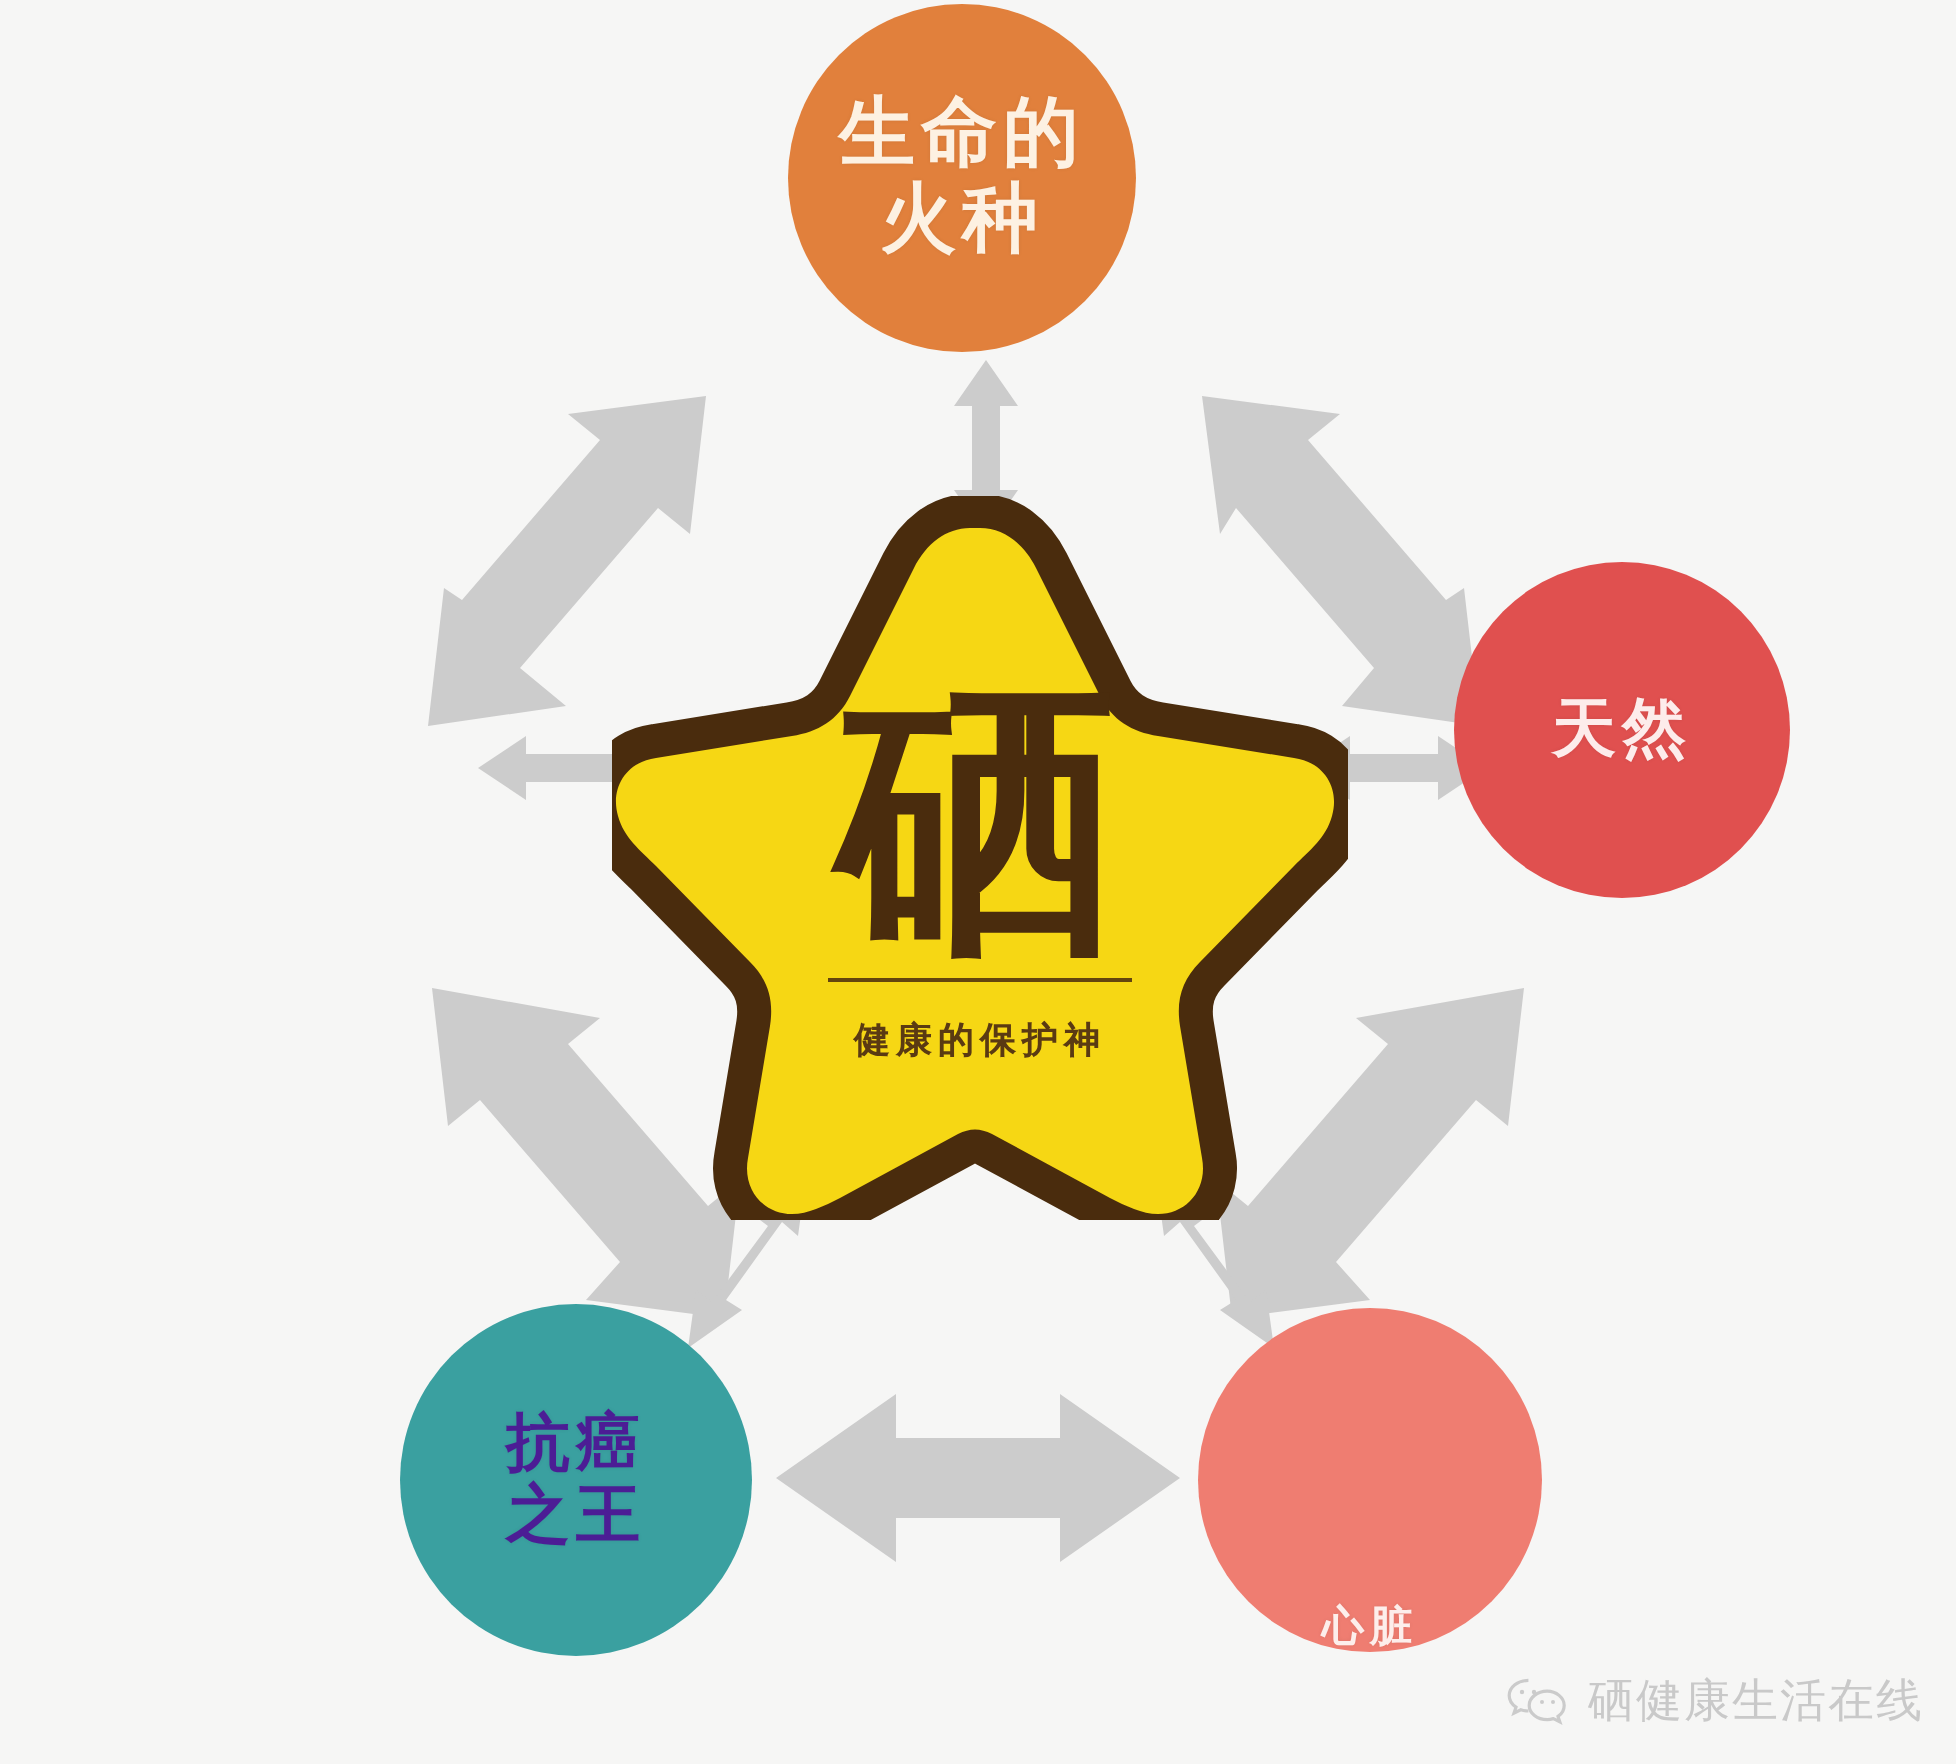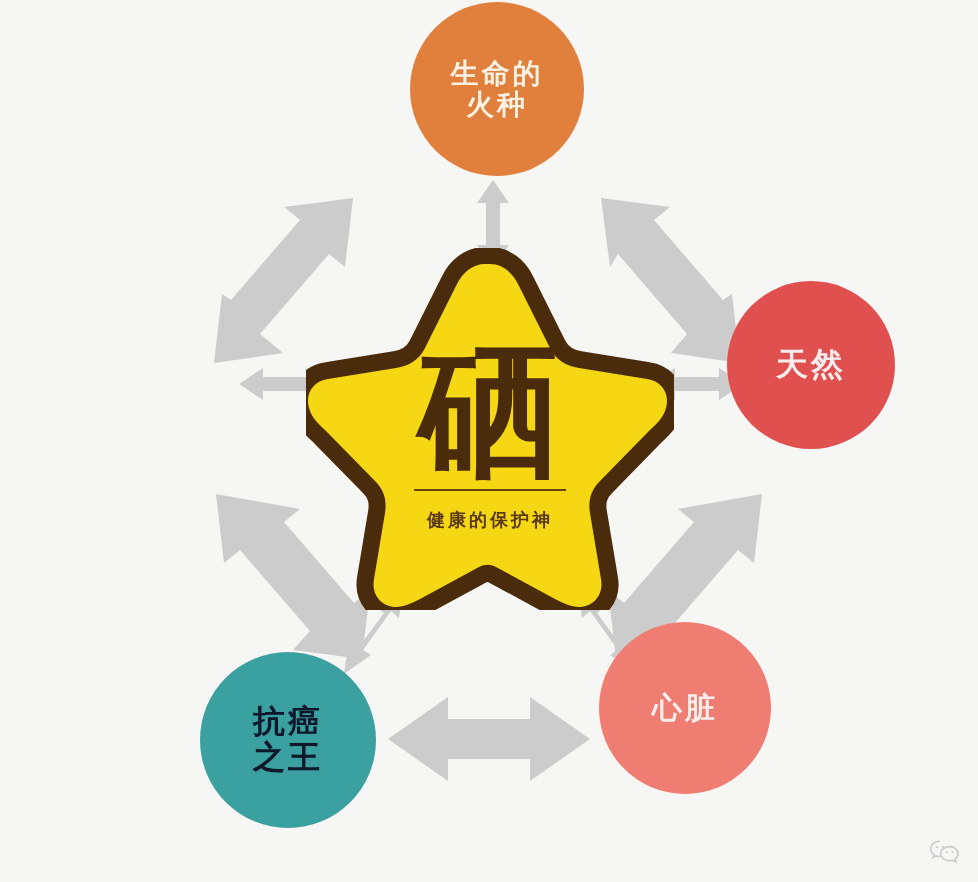--- a/index.html
+++ b/index.html
@@ -40,37 +40,38 @@
     font-weight: 700;
     box-sizing: border-box;
   }
   .node .ln {
     display: block;
     white-space: nowrap;
     text-shadow: 0 0 2px rgba(0,0,0,0.07);
   }
 
   #node-top {
-    left: 410px; top: 2px;
+    left: 394px; top: 2px;
     width: 174px; height: 174px;
     background: #e1803c;
-    font-size: 28px;
+    font-size: 38px;
     font-family: Liberation Serif, serif;
   }
   #node-right {
     left: 727px; top: 281px;
     width: 168px; height: 168px;
     background: #e0504f;
     font-size: 32px;
   }
   #node-bottom-right {
-    left: 599px; top: 622px;
+    left: 599px; top: 654px;
     width: 172px; height: 172px;
     background: #ef7d71;
-    font-size: 30px;
+    font-size: 21px;
+    justify-content: flex-end;
   }
   #node-bottom-left {
     left: 200px; top: 652px;
     width: 176px; height: 176px;
     background: #3aa0a0;
     font-size: 32px;
   }
   #node-left {
     left: 66px; top: 282px;
     width: 170px; height: 170px;
@@ -253,32 +254,33 @@
   </div>
 
   <div id="node-right" class="node" style="background: rgb(224, 80, 79); color: rgb(253, 236, 235);">
     <span class="ln">天然</span>
   </div>
 
   <div id="node-bottom-right" class="node" style="background: rgb(239, 125, 113); color: rgb(253, 238, 235);">
     <span class="ln">心脏</span>
   </div>
 
-  <div id="node-bottom-left" class="node" style="background: rgb(58, 160, 160); color: #0f172a;">
+  <div id="node-bottom-left" class="node" style="background: rgb(58, 160, 160); color: #4c1d95;">
     <span class="ln">抗癌</span>
     <span class="ln">之王</span>
   </div>
 
 
   <div id="watermark" style="color: rgb(201, 201, 201);">
     <svg id="wechat-icon" width="34" height="28" viewBox="0 0 34 28">
       <g fill="none" stroke="#cbcbcb" stroke-width="1.6">
         <path d="M12.2 3.2C6.9 3.2 2.6 6.6 2.6 10.8c0 2.3 1.3 4.4 3.4 5.8l-1 3 3.4-1.7c1.2 .4 2.5 .6 3.8 .6"></path>
         <path d="M21.6 8.6c-5 0-9 3.2-9 7.1 0 3.9 4 7.1 9 7.1 1.1 0 2.1-.2 3.1-.5l3.2 1.6-.9-2.7c1.9-1.3 3.1-3.2 3.1-5.5 0-3.9-4-7.1-8.5-7.1z"></path>
       </g>
       <circle cx="9" cy="9" r="1.1" fill="#cbcbcb"></circle>
       <circle cx="15" cy="9" r="1.1" fill="#cbcbcb"></circle>
       <circle cx="19" cy="14" r="1" fill="#cbcbcb"></circle>
       <circle cx="24.5" cy="14" r="1" fill="#cbcbcb"></circle>
     </svg>
+    <span>硒健康生活在线</span>
   </div>
 
 </div>
 
 </body></html>

